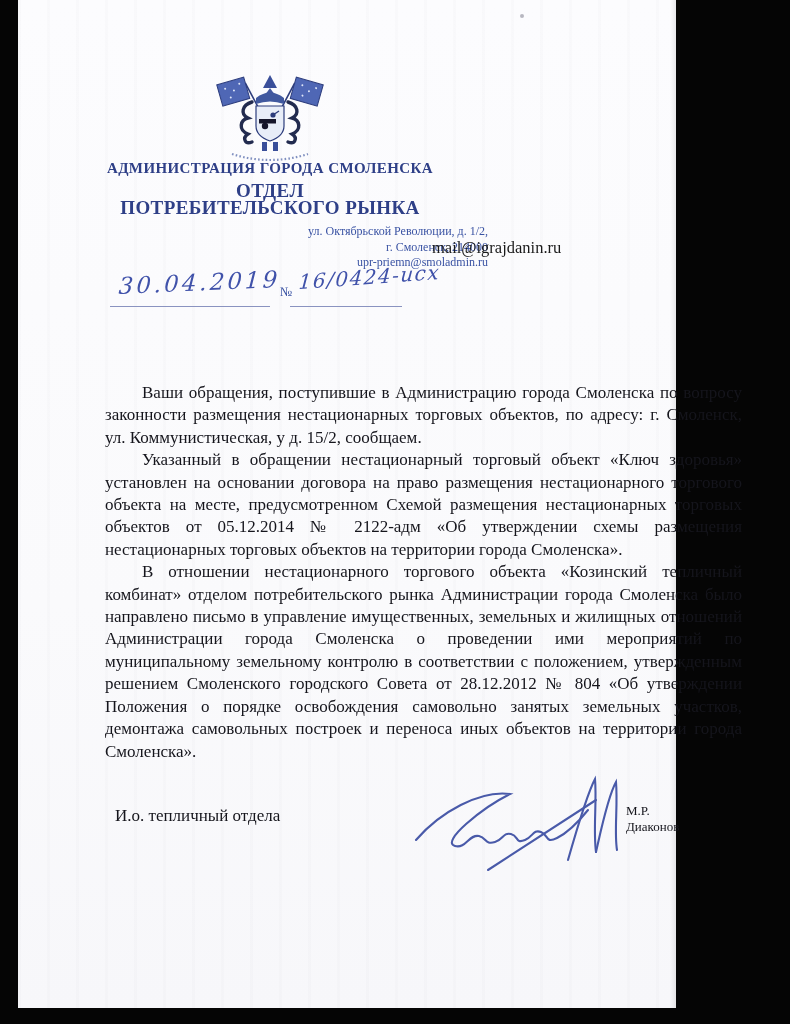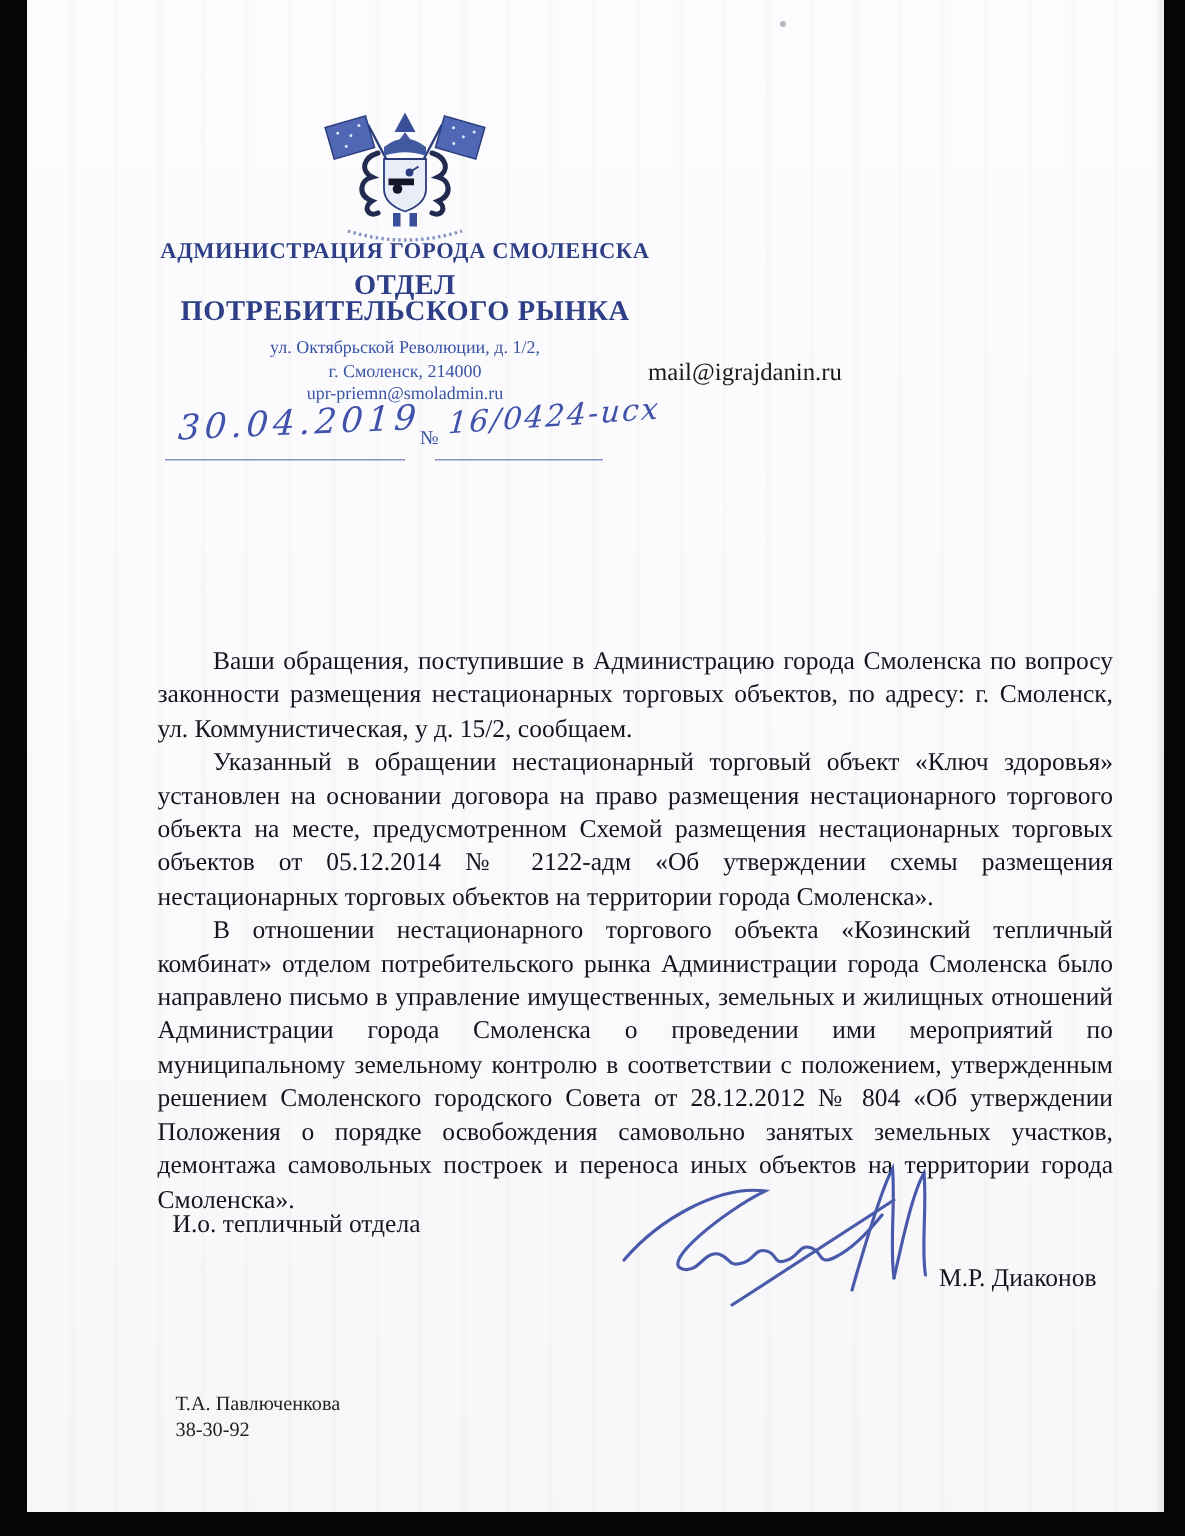--- a/index.html
+++ b/index.html
@@ -6,21 +6,21 @@
   html,body { margin:0; padding:0; }
   body {
     width:790px; height:1024px;
     background:#050505;
     position:relative;
     overflow:hidden;
     font-family:"Liberation Serif", serif;
   }
   .paper {
     position:absolute; left:18px; top:0;
-    width:758px; height:1008px;
+    width:658px; height:1008px;
     background:#fbfbfd;
     background-image:
       repeating-linear-gradient(90deg, rgba(40,40,60,0.015) 0 3px, rgba(0,0,0,0) 3px 29px),
       linear-gradient(180deg, #fcfcfe 0%, #fafafc 60%, #f7f7fa 100%);
   }
   .edge-shade {
     position:absolute; top:0; right:0; width:6px; height:100%;
     background:linear-gradient(90deg, rgba(0,0,0,0) , rgba(0,0,0,0.08));
   }
   .speck { position:absolute; left:502px; top:14px; width:4px; height:4px;
@@ -28,21 +28,21 @@
 
   
   .letterhead { position:absolute; left:34px; top:0; width:436px; text-align:center;
     color:#2e3f87; }
   .emblem { position:absolute; left:138px; top:74px; width:160px; height:92px; }
   .org-name { position:absolute; left:0; top:160px; width:100%;
     font-weight:bold; font-size:15px; letter-spacing:.4px; }
   .dept { position:absolute; left:0; top:183px; width:100%;
     font-weight:bold; font-size:19px; line-height:16.5px; letter-spacing:.4px; white-space:pre-line; }
   .addr { position:absolute; left:0; top:224px; width:100%;
-    font-size:12px; line-height:15.5px; color:#3952a3; }
+    font-size:12px; line-height:15.5px; color:#3952a3;text-align:right; }
 
   
   .hand {
     font-family:"DejaVu Serif", serif; font-style:italic;
     color:#4052aa; transform-origin:left bottom; white-space:nowrap;
   }
   .hw-date { position:absolute; left:100px; top:273px; font-size:23px;
     letter-spacing:3px; transform:rotate(-2.5deg) skewX(-6deg); }
   .num-sign { position:absolute; left:262px; top:284px; font-size:13px; color:#3952a3; }
   .hw-number { position:absolute; left:280px; top:270px; font-size:20px;
@@ -56,27 +56,26 @@
   .reply-row .blank1 { display:inline-block; width:104px; border-bottom:1.3px solid #8a93c0; height:11px; margin:0 6px 0 8px;}
   .reply-row .blank2 { display:inline-block; width:104px; border-bottom:1.3px solid #8a93c0; height:11px; margin-left:8px;}
 
   .email { position:absolute; left:414px; top:238px; font-size:16.5px; color:#1a1a1a; }
 
   
   .body-text {
     position:absolute; left:87px; top:382px; width:637px;
     font-size:17px; line-height:22.4px; color:#15151c;
     text-align:justify;
-    margin-top:48px;
   }
   .body-text p { margin:0; text-indent:37px; }
 
   
   .sig-position { position:absolute; left:97px;  top:806px; font-size:17px; color:#15151c; }
-  .sig-name     { position:absolute; left:608px; top:803px; font-size:17px; color:#15151c;margin-top:39px; }
+  .sig-name     { position:absolute; left:608px; top:803px; font-size:13px; color:#15151c; }
   .sig-svg      { position:absolute; left:392px; top:774px; width:225px; height:100px; }
 
   
   .footer { position:absolute; left:99px; top:927px; font-size:13.5px;
     line-height:17px; color:#222; }
 </style>
 </head>
 <body>
 
 <div class="paper">
@@ -159,17 +158,13 @@
                C77 64 75 71 85 68 C93 66 93 58 101 60 C109 62 105 70 115 66
                C123 63 123 55 131 58 C139 61 135 70 147 64 C159 58 170 46 178 36"></path>
       <path d="M158 86 C166 58 177 20 185 5 C187 28 183 56 186 78"></path>
       <path d="M186 78 C191 56 198 22 206 8 C208 32 204 58 207 76"></path>
       <path d="M78 96 L186 26"></path>
     </g>
   </svg>
 
   <div class="sig-name">М.Р. Диаконов</div>
 
-  <div class="footer">
-    <div>Т.А. Павлюченкова</div>
-    <div>38-30-92</div>
-  </div>
 </div>
 
 </body></html>

